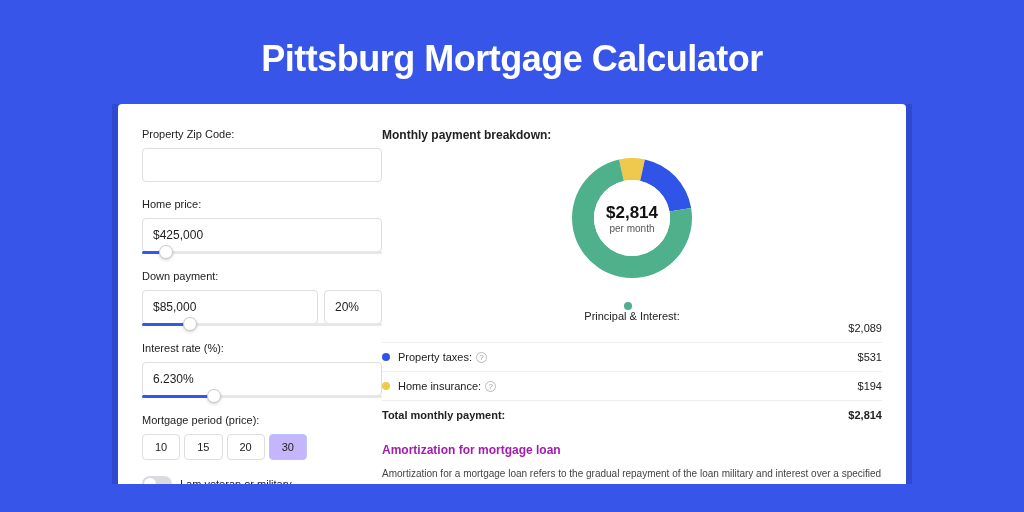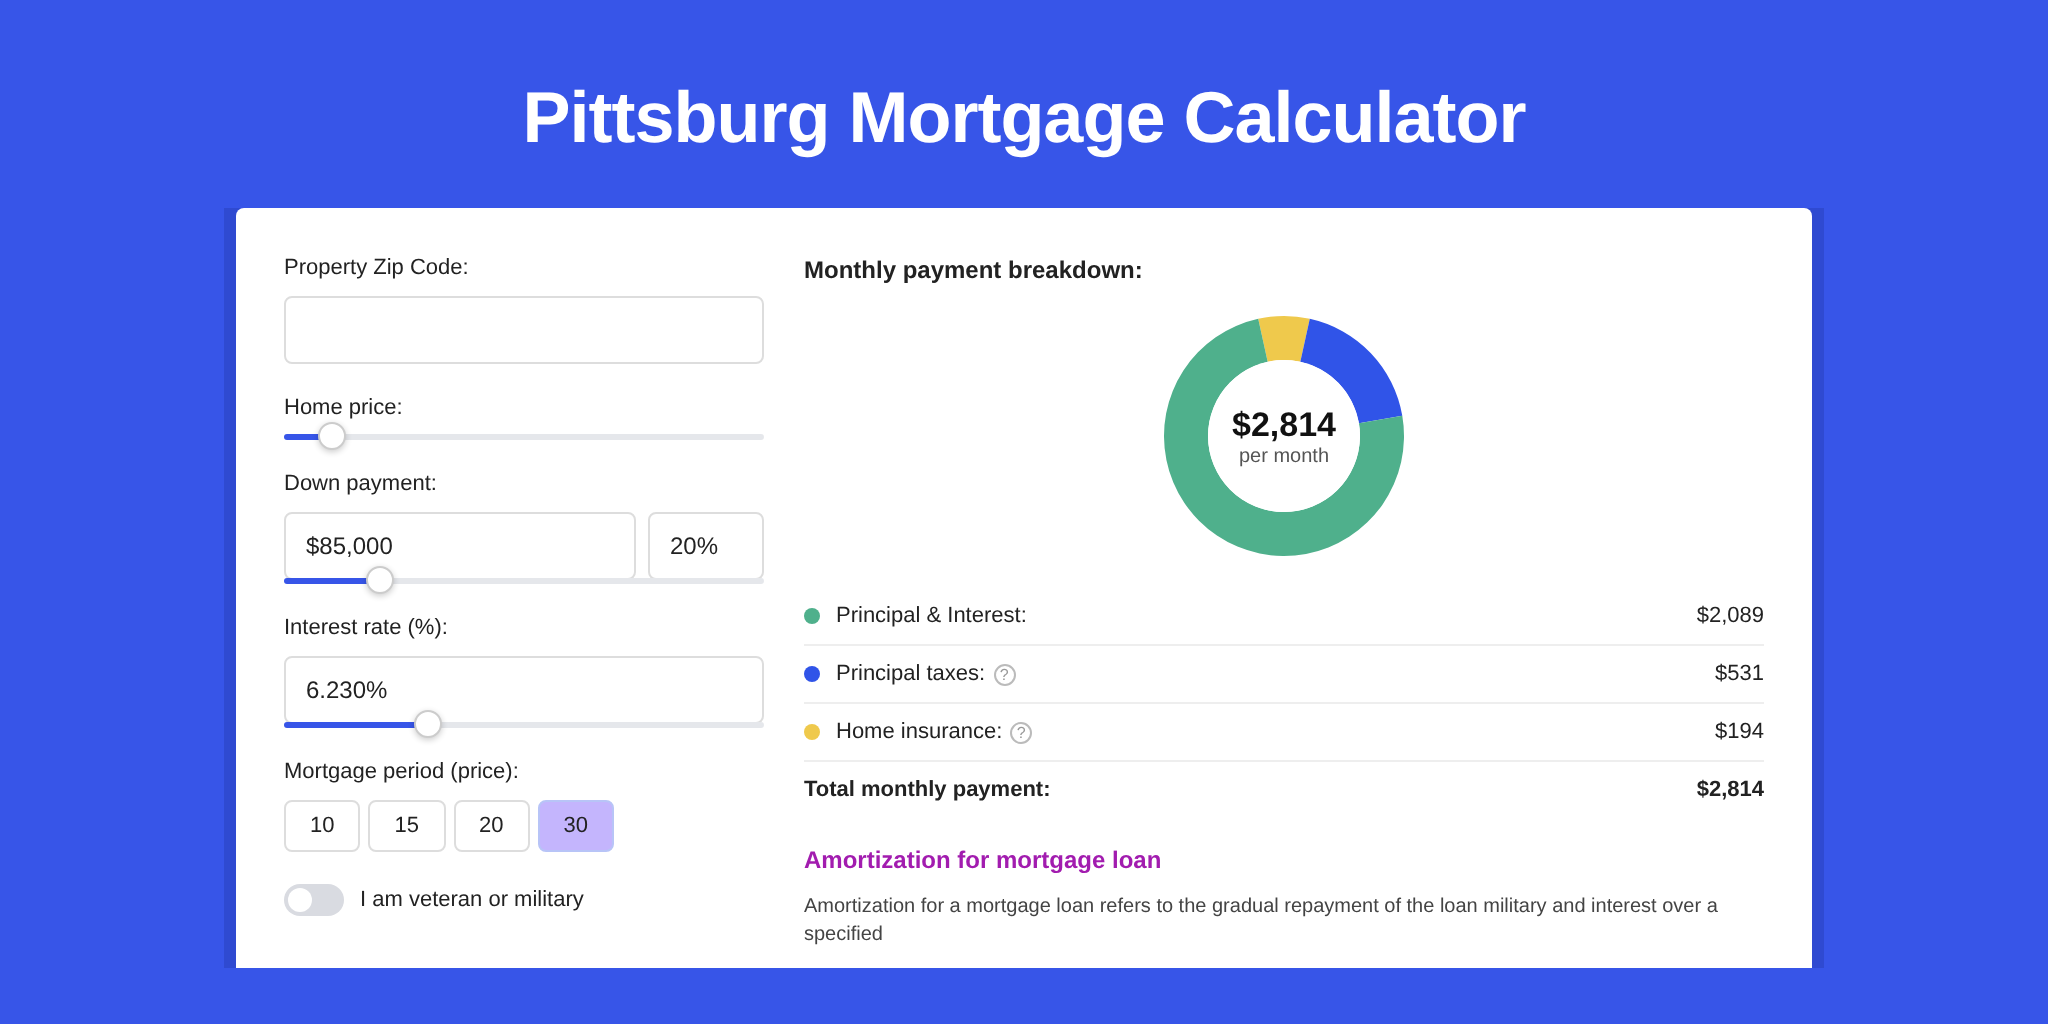--- a/index.html
+++ b/index.html
@@ -1,19 +1,19 @@
 <!DOCTYPE html>
 <html><head>
 <meta charset="utf-8">
 <style>
   * { box-sizing: border-box; margin: 0; padding: 0; }
   body { font-family: Arial, Helvetica, sans-serif; background: #3755e8; width: 1024px; height: 512px; overflow: hidden; }
   .page-title { color: #fff; font-size: 36px; font-weight: 700; text-align: center; padding: 38px 0 24px; letter-spacing: -0.5px; }
   .card-wrap { background: #2f4ad1; margin: 0 112px; padding: 0 6px 0; }
-  .card { background: #fff; border-radius: 4px 4px 0 0; padding: 24px 24px 0; display: flex; gap: 20px; height: 380px; overflow: hidden; }
+  .card { background: #fff; border-radius: 4px 4px 0 0; padding: 24px 24px 0; display: flex; height: 380px; overflow: hidden; }
   .left { width: 240px; flex: 0 0 240px; }
   .right { flex: 1; }
   .field-label { font-size: 11px; color: #222; margin-bottom: 8px; }
   .field-input { width: 100%; border: 1px solid #ddd; border-radius: 4px; padding: 9px 10px; font-size: 12px; color: #222; background: #fff; }
   .field-input.short { width: 58px; }
   .field-group { margin-bottom: 16px; position: relative; }
   .slider-track { height: 3px; background: #e5e7eb; border-radius: 2px; margin-top: -1px; position: relative; }
   .slider-track.active-part { background: linear-gradient(to right, #3755e8 var(--pct,20%), #e5e7eb var(--pct,20%)); }
   .slider-thumb { position: absolute; top: -6px; width: 14px; height: 14px; background: #fff; border: 1px solid #ccc; border-radius: 50%; box-shadow: 0 1px 3px rgba(0,0,0,.2); transform: translateX(-50%); }
   .dp-row { display: flex; gap: 6px; }
@@ -25,21 +25,21 @@
   .toggle .knob { position: absolute; left: 2px; top: 2px; width: 12px; height: 12px; background: #fff; border-radius: 50%; }
   .toggle-label { font-size: 11px; color: #222; }
   .section-title { font-size: 12px; font-weight: 700; color: #222; margin-bottom: 14px; }
   .donut-wrap { display: flex; justify-content: center; margin-bottom: 14px; }
   .donut { position: relative; width: 124px; height: 124px; }
   .donut-center { position: absolute; inset: 24px; background: #fff; border-radius: 50%; display: flex; flex-direction: column; align-items: center; justify-content: center; }
   .donut-val { font-size: 17px; font-weight: 700; color: #111; }
   .donut-sub { font-size: 10px; color: #555; }
   .legend { margin-top: 4px; }
   .legend-row { display: flex; align-items: center; font-size: 11px; color: #222; padding: 8px 0; border-top: 1px solid #eee; }
-  .legend-row:first-child { border-top: 0; }
+  .legend-row:first-child { border-top: 0; flex-direction: column; }
   .legend-row.total { font-weight: 700; }
   .swatch { width: 8px; height: 8px; border-radius: 50%; margin-right: 8px; }
   .legend-label { flex: 0 0 auto; }
   .info-icon { display: inline-flex; align-items: center; justify-content: center; width: 11px; height: 11px; border: 1px solid #bbb; color: #999; border-radius: 50%; font-size: 8px; margin-left: 4px; }
   .legend-amt { margin-left: auto; }
   .amort-title { font-size: 12px; font-weight: 700; color: #a21caf; margin: 14px 0 10px; }
   .amort-text { font-size: 10px; color: #444; line-height: 1.4; }
 </style>
 </head>
 <body>
@@ -51,20 +51,21 @@
 
   <div class="left">
 
     <div class="field-group">
       <div class="field-label">Property Zip Code:</div>
       <input class="field-input" value="" style="">
     </div>
 
     <div class="field-group">
       <div class="field-label">Home price:</div>
+      <input class="field-input" value="$425,000" style="">
       <div class="slider-track active-part" style="--pct:10%">
         <div class="slider-thumb" style="left:10%"></div>
       </div>
     </div>
 
     <div class="field-group">
       <div class="field-label">Down payment:</div>
       <div class="dp-row">
         <input class="field-input" style="flex: 1 1 0%;" value="$85,000">
         <input class="field-input short" value="20%" style="">
@@ -119,21 +120,21 @@
     </div>
 
     <div class="legend" id="legend">
           <div class="legend-row">
             <span class="swatch" style="background: rgb(79, 176, 140);"></span>
             <span class="legend-label">Principal &amp; Interest:</span>
             <span class="legend-amt">$2,089</span>
           </div>
           <div class="legend-row">
             <span class="swatch" style="background: rgb(48, 84, 232);"></span>
-            <span class="legend-label">Principal taxes:</span>
+            <span class="legend-label">Property taxes:</span>
             <span class="info-icon">?</span>
             <span class="legend-amt">$531</span>
           </div>
           <div class="legend-row">
             <span class="swatch" style="background: rgb(239, 201, 76);"></span>
             <span class="legend-label">Home insurance:</span>
             <span class="info-icon">?</span>
             <span class="legend-amt">$194</span>
           </div>
           <div class="legend-row total">

